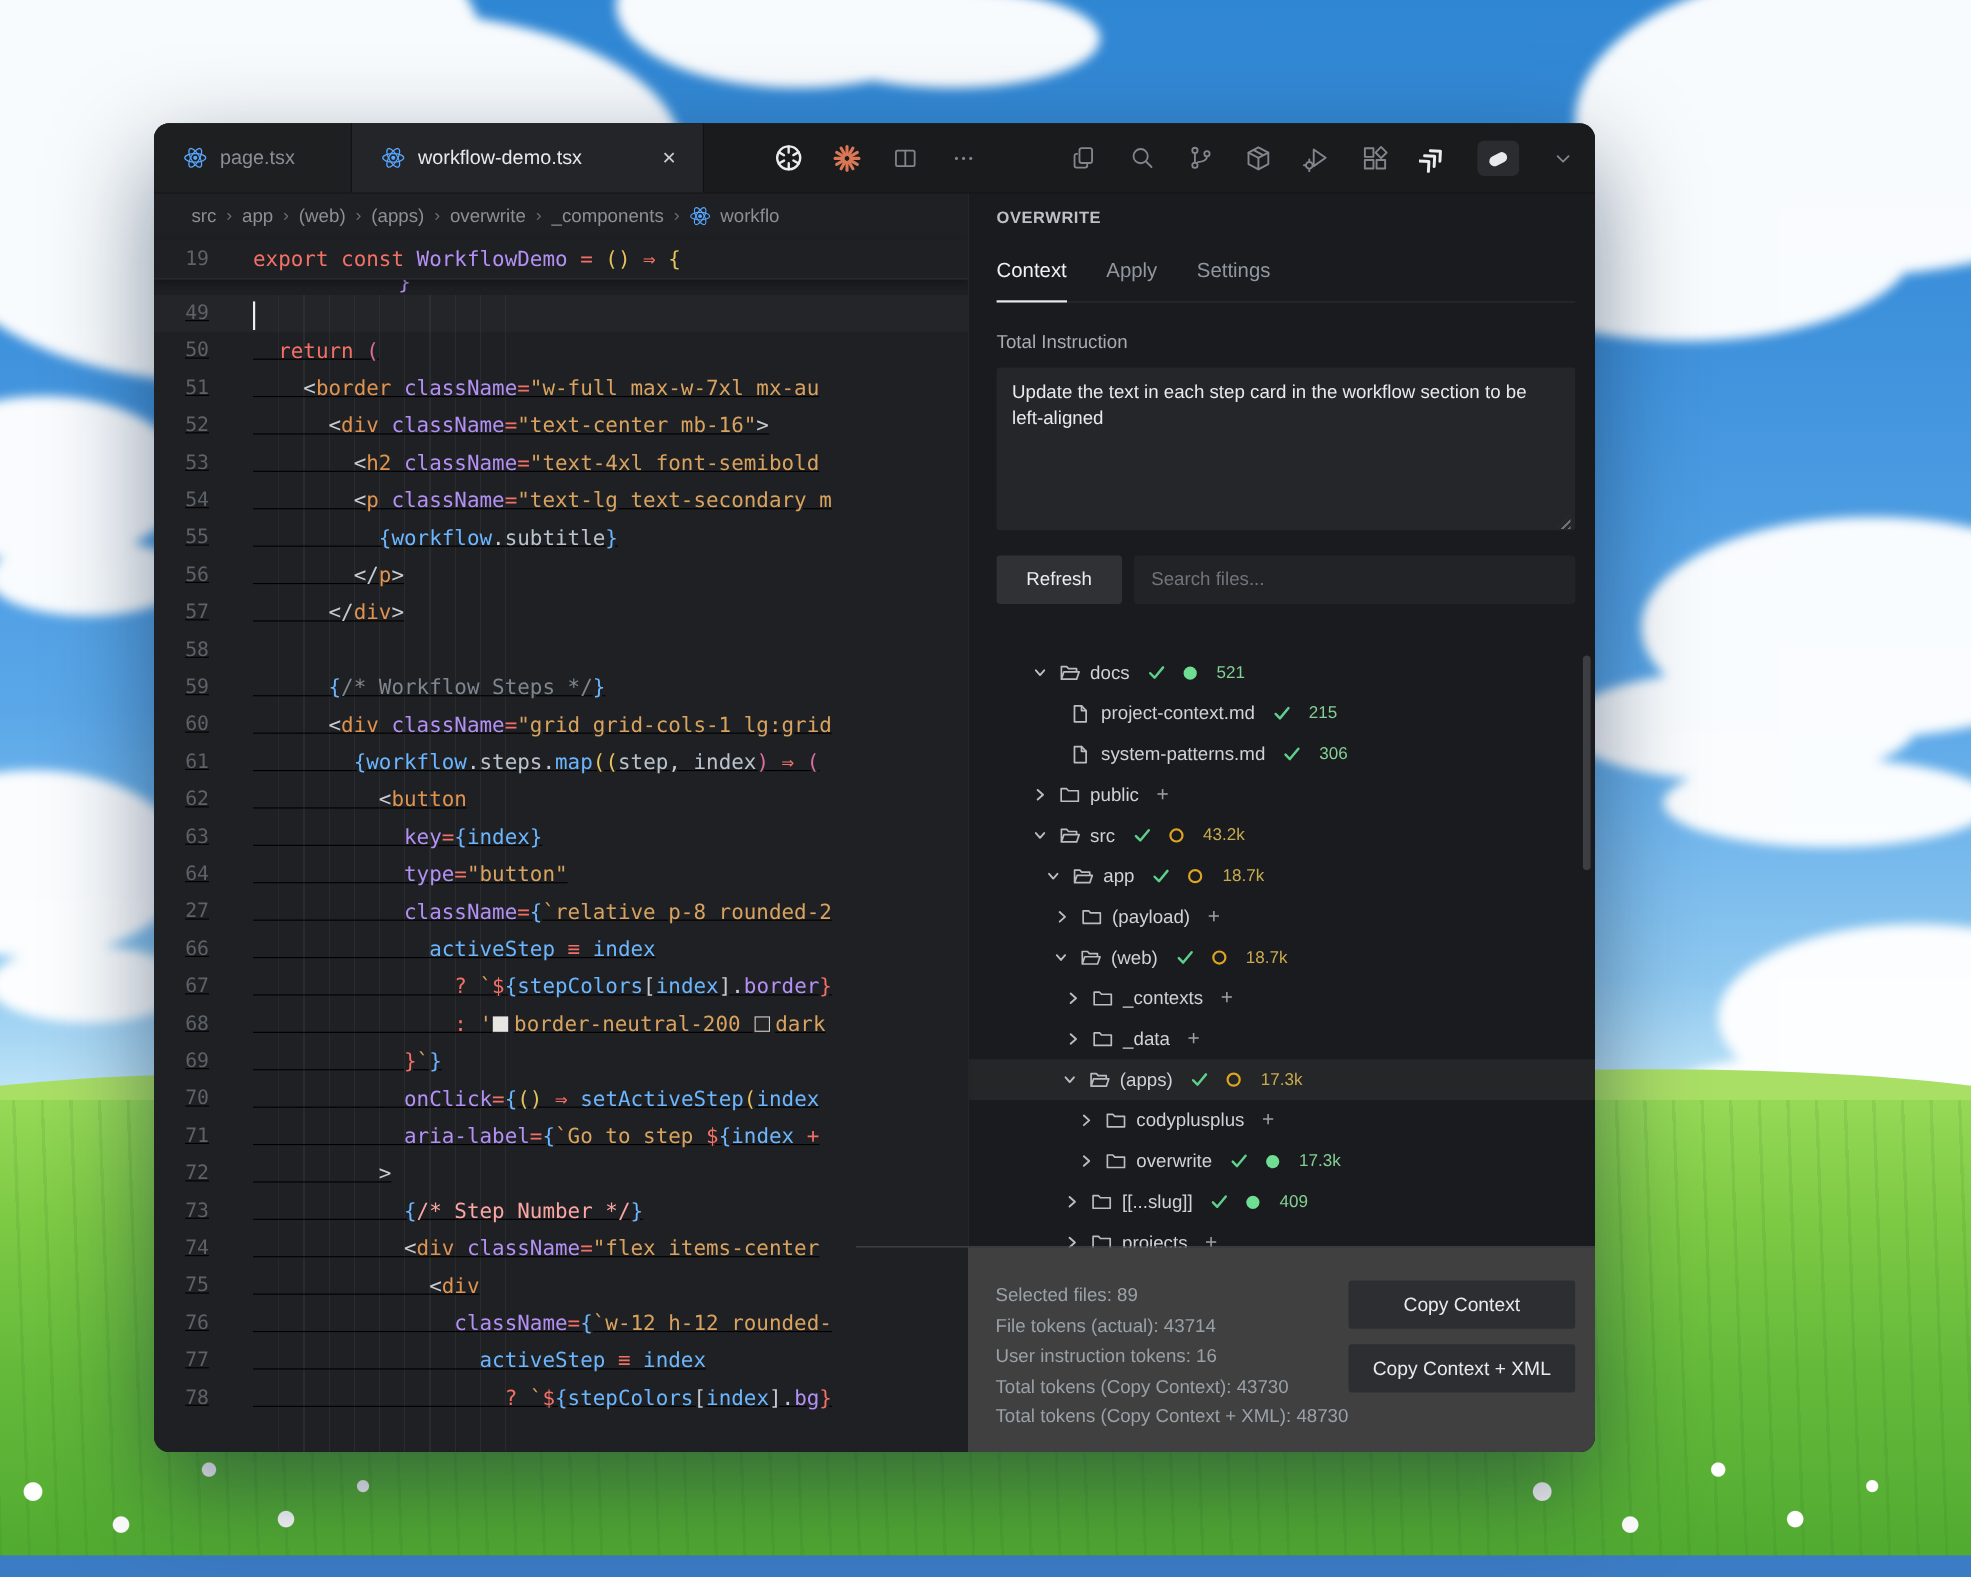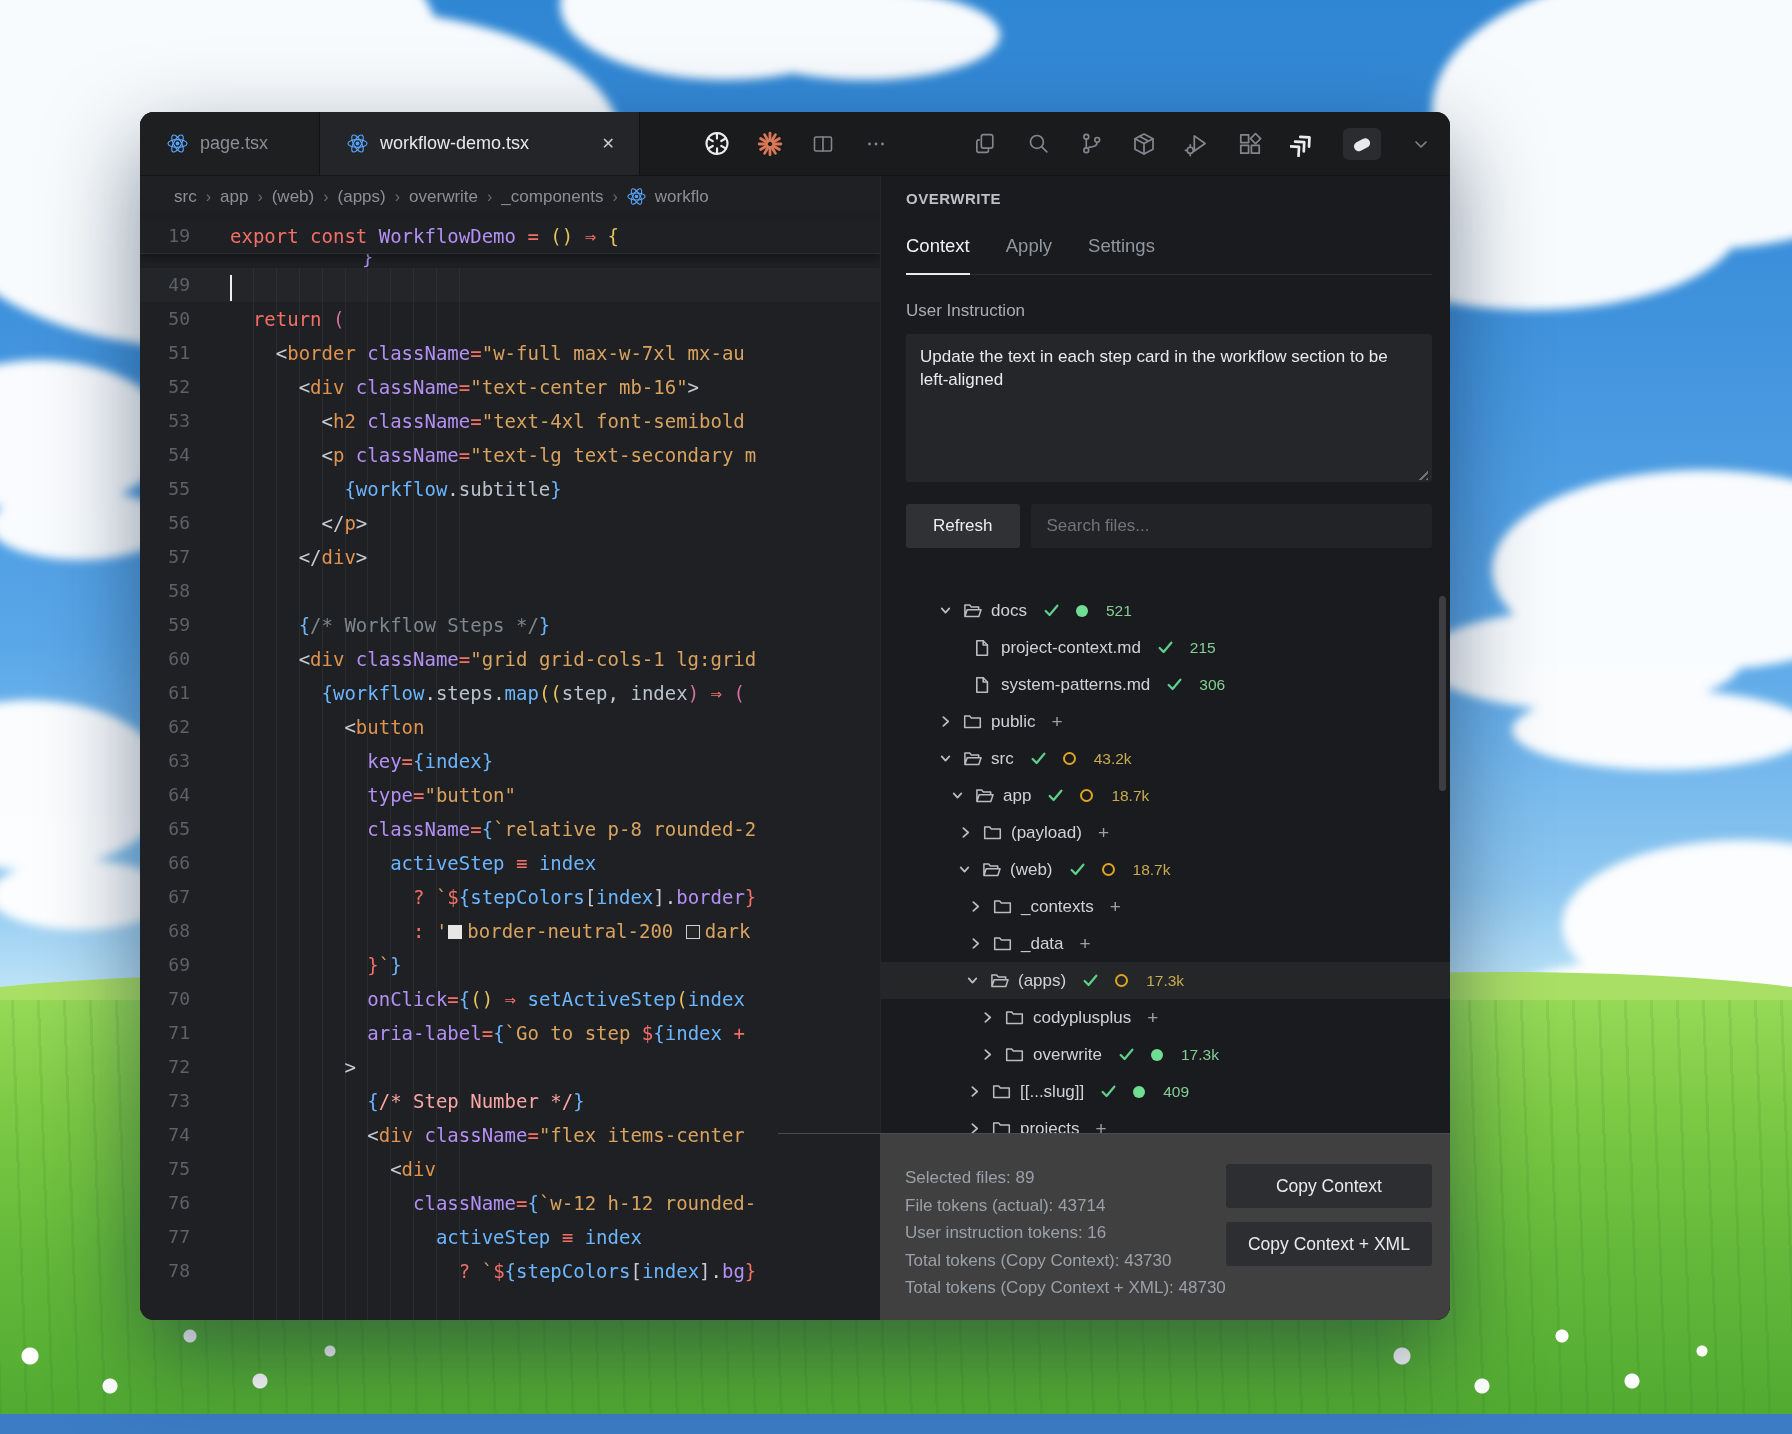--- a/index.html
+++ b/index.html
@@ -71,21 +71,21 @@
   .breadcrumb { height:42px; display:flex; align-items:center; padding-left:34px; color:#8b9097; font-size:17px; gap:9px; white-space:nowrap; }
   .crumb-sep { color:#686d74; font-size:16px; }
   .code-font { font-family:"DejaVu Sans Mono", monospace; font-size:19px; line-height:34px; }
   .sticky { height:36px; display:flex; align-items:center; border-bottom:1px solid #2c2e31;
     box-shadow:0 4px 8px rgba(0,0,0,.35); background:#1e2023; position:relative; z-index:3; }
   .frag { height:14px; overflow:hidden; position:relative; }
   .frag span { position:absolute; left:222px; top:-14px; color:#b490f5; }
   .codearea { flex:1; position:relative; overflow:hidden; }
   .guides { position:absolute; left:113px; top:0; bottom:0; width:215px; pointer-events:none;
     background:repeating-linear-gradient(90deg, rgba(255,255,255,.05) 0 1px, transparent 1px 22.9px); }
-  .cl { height:34px; display:flex; white-space:pre; position:relative; }
+  .cl { height:34px; display:flex; white-space:pre; position:relative;text-decoration:underline; }
   .cl.cursorline { background:rgba(255,255,255,.025); }
   .ln { width:50px; text-align:right; color:#5d6269; flex:none; font-size:18px; }
   .lc { margin-left:40px; }
   .caret { display:inline-block; width:2px; height:26px; background:#eceef0; vertical-align:middle; margin-top:3px; }
   .swatch { display:inline-block; width:14px; height:14px; margin:0 5px 0 1px; vertical-align:-1px; }
 
   
   .panel { width:570px; flex:none; background:#1a1b1e; border-left:1px solid rgba(255,255,255,.05);
     display:flex; flex-direction:column; position:relative; }
   .panel-inner { padding:14px 18px 0 25px; display:flex; flex-direction:column; flex:1; min-height:0; }
@@ -351,21 +351,21 @@
             <div class="cl"><span class="ln">55</span><span class="lc"><span style="color: rgb(108, 182, 255);">          {workflow</span><span style="color: rgb(198, 203, 211);">.</span><span style="color: rgb(186, 195, 205);">subtitle</span><span style="color: rgb(108, 182, 255);">}</span></span></div>
             <div class="cl"><span class="ln">56</span><span class="lc"><span style="color: rgb(198, 203, 211);">        &lt;/</span><span style="color: rgb(224, 147, 78);">p</span><span style="color: rgb(198, 203, 211);">&gt;</span></span></div>
             <div class="cl"><span class="ln">57</span><span class="lc"><span style="color: rgb(198, 203, 211);">      &lt;/</span><span style="color: rgb(224, 147, 78);">div</span><span style="color: rgb(198, 203, 211);">&gt;</span></span></div>
             <div class="cl"><span class="ln">58</span><span class="lc"></span></div>
             <div class="cl"><span class="ln">59</span><span class="lc"><span style="color: rgb(108, 182, 255);">      {</span><span style="color: rgb(126, 134, 143);">/* Workflow Steps */</span><span style="color: rgb(108, 182, 255);">}</span></span></div>
             <div class="cl"><span class="ln">60</span><span class="lc"><span style="color: rgb(198, 203, 211);">      &lt;</span><span style="color: rgb(224, 147, 78);">div</span><span style="color: rgb(180, 144, 245);"> className</span><span style="color: rgb(244, 112, 103);">=</span><span style="color: rgb(217, 163, 95);">"grid grid-cols-1 lg:grid</span></span></div>
             <div class="cl"><span class="ln">61</span><span class="lc"><span style="color: rgb(108, 182, 255);">        {workflow</span><span style="color: rgb(198, 203, 211);">.</span><span style="color: rgb(186, 195, 205);">steps</span><span style="color: rgb(198, 203, 211);">.</span><span style="color: rgb(108, 182, 255);">map</span><span style="color: rgb(230, 195, 92);">((</span><span style="color: rgb(186, 195, 205);">step</span><span style="color: rgb(198, 203, 211);">, </span><span style="color: rgb(186, 195, 205);">index</span><span style="color: rgb(215, 111, 163);">) </span><span style="color: rgb(244, 112, 103);">⇒</span><span style="color: rgb(215, 111, 163);"> (</span></span></div>
             <div class="cl"><span class="ln">62</span><span class="lc"><span style="color: rgb(198, 203, 211);">          &lt;</span><span style="color: rgb(224, 147, 78);">button</span></span></div>
             <div class="cl"><span class="ln">63</span><span class="lc"><span style="color: rgb(180, 144, 245);">            key</span><span style="color: rgb(244, 112, 103);">=</span><span style="color: rgb(108, 182, 255);">{index}</span></span></div>
             <div class="cl"><span class="ln">64</span><span class="lc"><span style="color: rgb(180, 144, 245);">            type</span><span style="color: rgb(244, 112, 103);">=</span><span style="color: rgb(217, 163, 95);">"button"</span></span></div>
-            <div class="cl"><span class="ln">65</span><span class="lc"><span style="color: rgb(180, 144, 245);">            className</span><span style="color: rgb(244, 112, 103);">=</span><span style="color: rgb(108, 182, 255);">{</span><span style="color: rgb(217, 163, 95);">`relative p-8 rounded-2</span></span></div>
+            <div class="cl"><span class="ln">27</span><span class="lc"><span style="color: rgb(180, 144, 245);">            className</span><span style="color: rgb(244, 112, 103);">=</span><span style="color: rgb(108, 182, 255);">{</span><span style="color: rgb(217, 163, 95);">`relative p-8 rounded-2</span></span></div>
             <div class="cl"><span class="ln">66</span><span class="lc"><span style="color: rgb(108, 182, 255);">              activeStep </span><span style="color: rgb(244, 112, 103);">≡</span><span style="color: rgb(108, 182, 255);"> index</span></span></div>
             <div class="cl"><span class="ln">67</span><span class="lc"><span style="color: rgb(244, 112, 103);">                ? </span><span style="color: rgb(217, 163, 95);">`</span><span style="color: rgb(244, 112, 103);">$</span><span style="color: rgb(108, 182, 255);">{stepColors</span><span style="color: rgb(198, 203, 211);">[</span><span style="color: rgb(108, 182, 255);">index</span><span style="color: rgb(198, 203, 211);">].</span><span style="color: rgb(180, 144, 245);">border</span><span style="color: rgb(244, 112, 103);">}</span></span></div>
             <div class="cl"><span class="ln">68</span><span class="lc"><span style="color: rgb(244, 112, 103);">                : </span><span style="color: rgb(217, 163, 95);">'</span><span class="swatch" style="background: rgb(232, 230, 227);"></span><span style="color: rgb(217, 163, 95);">border-neutral-200 </span><span class="swatch" style="background: rgb(37, 37, 37); border: 1.5px solid rgb(207, 207, 207);"></span><span style="color: rgb(217, 163, 95);">dark</span></span></div>
             <div class="cl"><span class="ln">69</span><span class="lc"><span style="color: rgb(244, 112, 103);">            }</span><span style="color: rgb(217, 163, 95);">`</span><span style="color: rgb(108, 182, 255);">}</span></span></div>
             <div class="cl"><span class="ln">70</span><span class="lc"><span style="color: rgb(180, 144, 245);">            onClick</span><span style="color: rgb(244, 112, 103);">=</span><span style="color: rgb(108, 182, 255);">{</span><span style="color: rgb(230, 195, 92);">()</span><span style="color: rgb(244, 112, 103);"> ⇒ </span><span style="color: rgb(108, 182, 255);">setActiveStep</span><span style="color: rgb(230, 195, 92);">(</span><span style="color: rgb(108, 182, 255);">index</span></span></div>
             <div class="cl"><span class="ln">71</span><span class="lc"><span style="color: rgb(180, 144, 245);">            aria-label</span><span style="color: rgb(244, 112, 103);">=</span><span style="color: rgb(108, 182, 255);">{</span><span style="color: rgb(217, 163, 95);">`Go to step </span><span style="color: rgb(244, 112, 103);">$</span><span style="color: rgb(108, 182, 255);">{index</span><span style="color: rgb(244, 112, 103);"> +</span></span></div>
             <div class="cl"><span class="ln">72</span><span class="lc"><span style="color: rgb(198, 203, 211);">          &gt;</span></span></div>
             <div class="cl"><span class="ln">73</span><span class="lc"><span style="color: rgb(108, 182, 255);">            {</span><span style="color: #fca5a5;">/* Step Number */</span><span style="color: rgb(108, 182, 255);">}</span></span></div>
             <div class="cl"><span class="ln">74</span><span class="lc"><span style="color: rgb(198, 203, 211);">            &lt;</span><span style="color: rgb(224, 147, 78);">div</span><span style="color: rgb(180, 144, 245);"> className</span><span style="color: rgb(244, 112, 103);">=</span><span style="color: rgb(217, 163, 95);">"flex items-center</span></span></div>
             <div class="cl"><span class="ln">75</span><span class="lc"><span style="color: rgb(198, 203, 211);">              &lt;</span><span style="color: rgb(224, 147, 78);">div</span></span></div>
@@ -377,21 +377,21 @@
     </div>
 
     <div class="panel">
       <div class="panel-inner">
         <div class="panel-title">OVERWRITE</div>
         <div class="ptabs" id="panel-tabs">
             <span class="ptab active">Context</span>
             <span class="ptab">Apply</span>
             <span class="ptab">Settings</span>
           </div>
-        <div class="ui-label">User Instruction</div>
+        <div class="ui-label">Total Instruction</div>
         <div class="ta-wrap">
           <textarea spellcheck="false" style="">Update the text in each step card in the workflow section to be left-aligned</textarea>
           <span class="grip"></span>
         </div>
         <div class="searchrow">
           <button class="refresh-btn">Refresh</button>
           <input class="search-input" placeholder="Search files..." style="">
         </div>
         <div class="tree" id="tree">
             <div class="trow" style="padding-left: 58px; text-align: center;">

